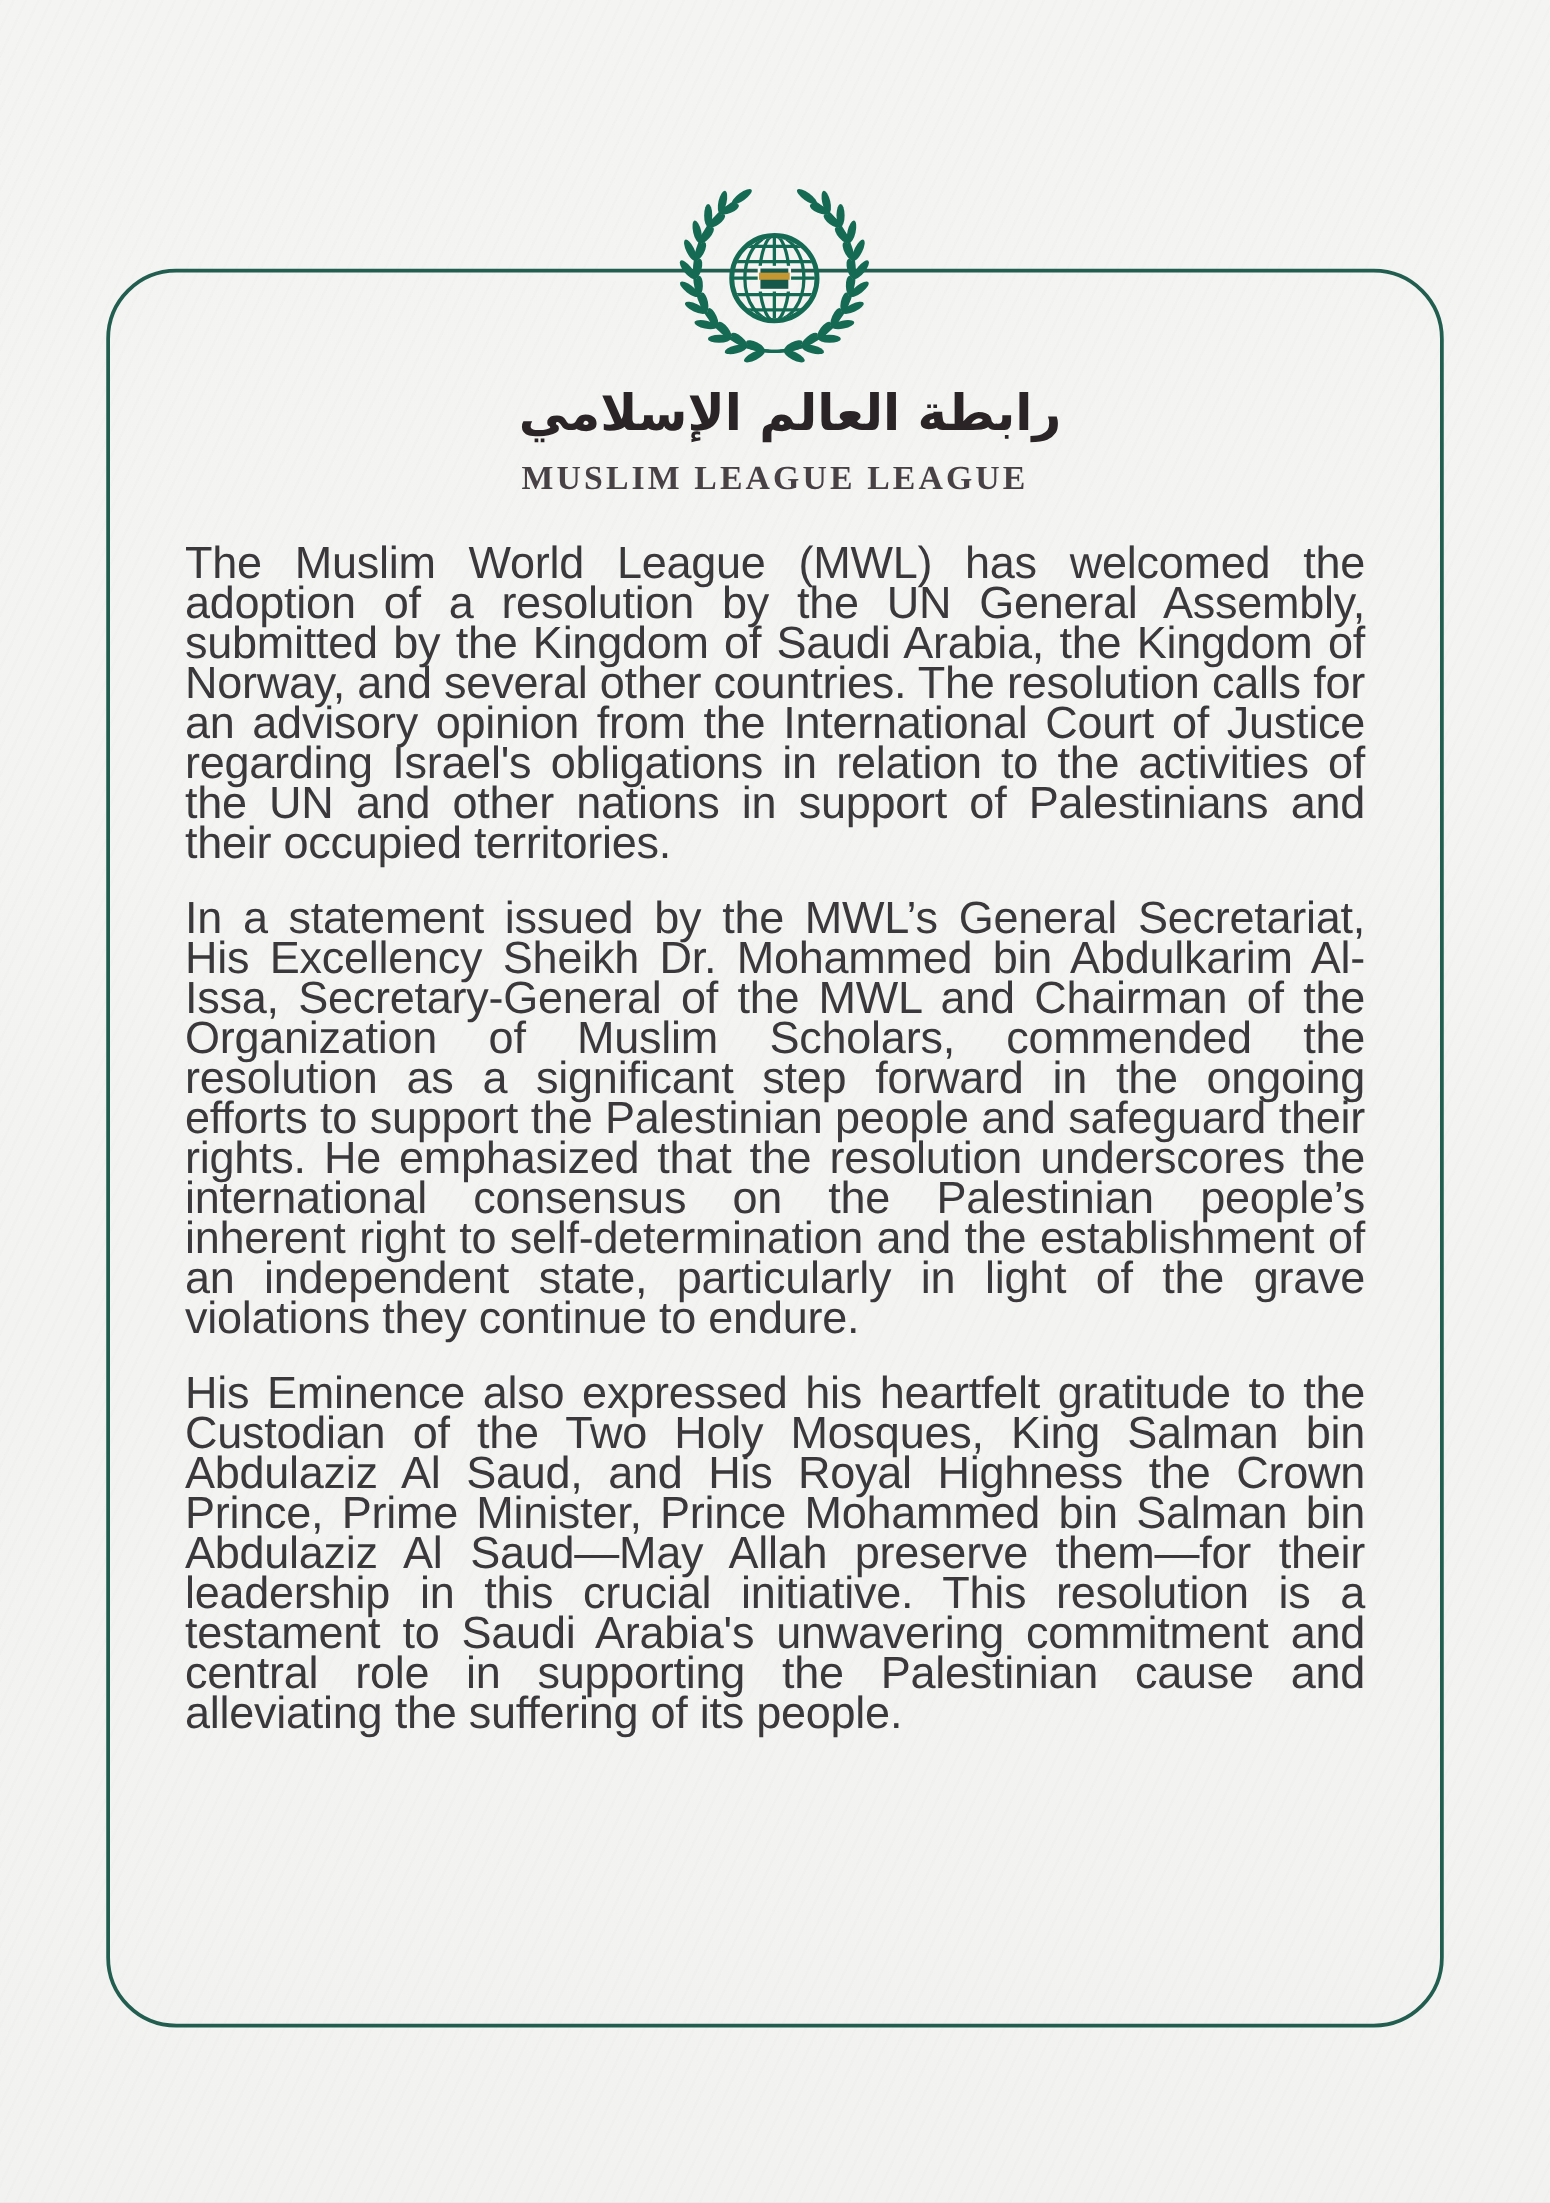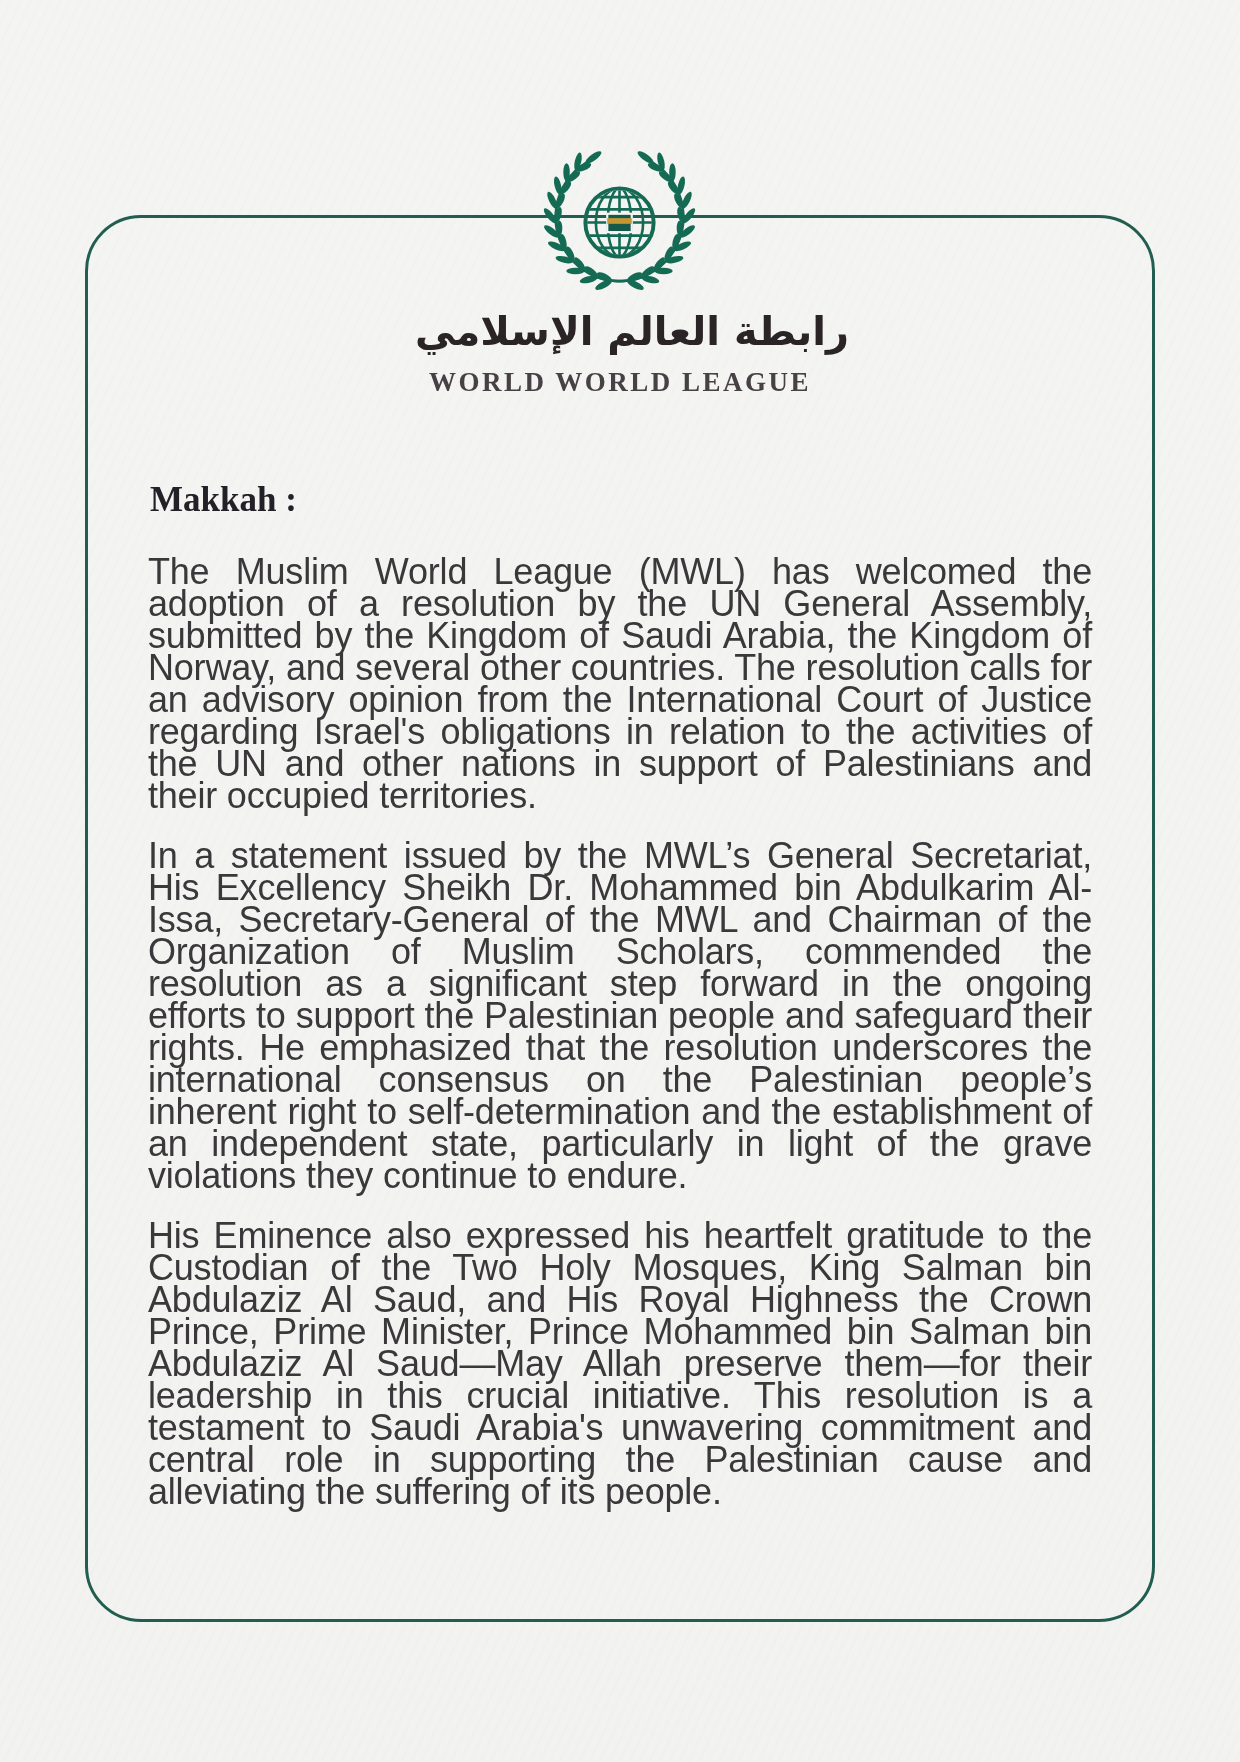--- a/index.html
+++ b/index.html
@@ -56,25 +56,24 @@
 <body>
 
 <div class="page">
 
   <div class="gap-mask"></div>
 
   <div class="frame">
 
     <div class="header">
       <div class="arabic">رابطة العالم الإسلامي</div>
-      <div class="orgname">WORLD WORLD LEAGUE</div>
+      <div class="orgname">MUSLIM LEAGUE LEAGUE</div>
     </div>
 
     <div class="content">
-      <h2 class="location-heading">Makkah :</h2>
       <p class="body-par">The Muslim World League (MWL) has welcomed the adoption of a resolution by the UN General Assembly, submitted by the Kingdom of Saudi Arabia, the Kingdom of Norway, and several other countries. The resolution calls for an advisory opinion from the International Court of Justice regarding Israel's obligations in relation to the activities of the UN and other nations in support of Palestinians and their occupied territories.</p>
       <p class="body-par">In a statement issued by the MWL’s General Secretariat, His Excellency Sheikh Dr. Mohammed bin Abdulkarim Al-Issa, Secretary-General of the MWL and Chairman of the Organization of Muslim Scholars, commended the resolution as a significant step forward in the ongoing efforts to support the Palestinian people and safeguard their rights. He emphasized that the resolution underscores the international consensus on the Palestinian people’s inherent right to self-determination and the establishment of an independent state, particularly in light of the grave violations they continue to endure.</p>
       <p class="body-par">His Eminence also expressed his heartfelt gratitude to the Custodian of the Two Holy Mosques, King Salman bin Abdulaziz Al Saud, and His Royal Highness the Crown Prince, Prime Minister, Prince Mohammed bin Salman bin Abdulaziz Al Saud—May Allah preserve them—for their leadership in this crucial initiative. This resolution is a testament to Saudi Arabia's unwavering commitment and central role in supporting the Palestinian cause and alleviating the suffering of its people.</p>
     </div>
   </div>
 
   <svg class="logo-svg" viewBox="0 0 200 200" xmlns="http://www.w3.org/2000/svg">
     <defs>
       <clipPath id="gclip">
           <circle cx="100" cy="108" r="37"></circle>

